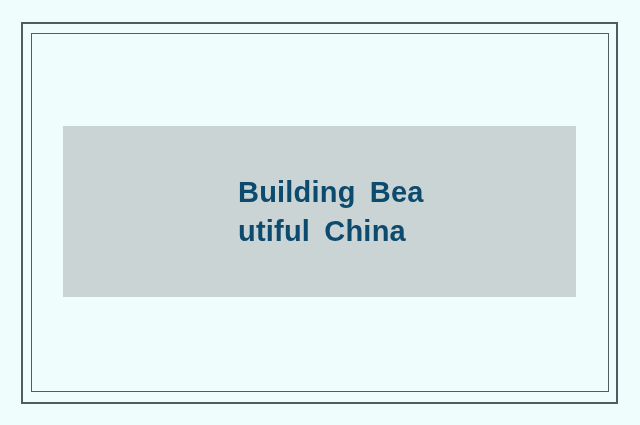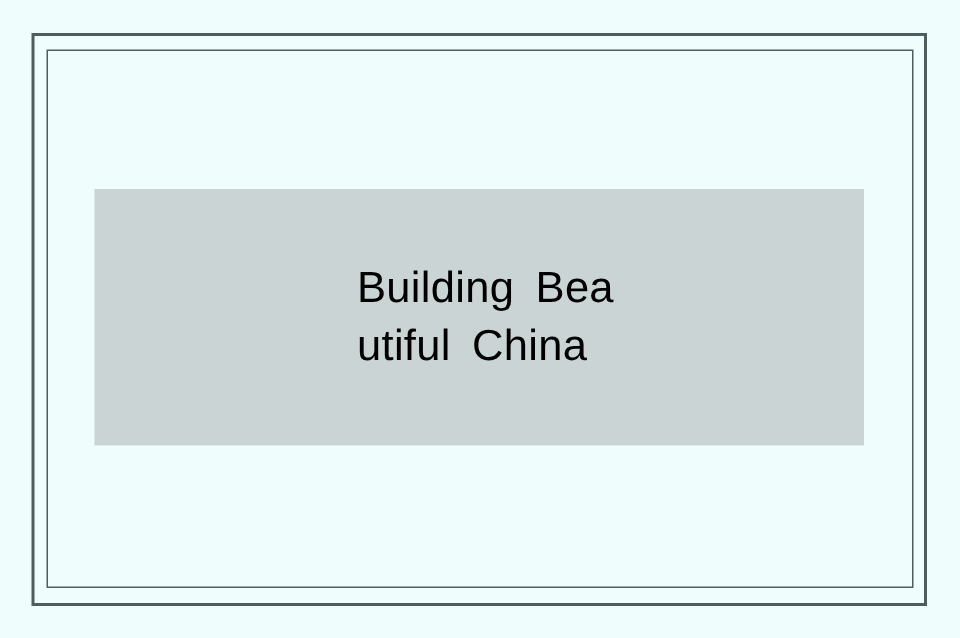--- a/index.html
+++ b/index.html
@@ -60,24 +60,24 @@
     display: flex;
     flex-direction: column;
     justify-content: center;
     overflow: hidden;
   }
 
   
   .banner-text {
     margin: 0;
     padding: 0 0 0 175px;
-    color: #000000;
+    color: #0c4a6e;
     font-family: "Liberation Sans", sans-serif;
     font-size: 29px;
-    font-weight: normal;
+    font-weight: bold;
     line-height: 39px;
     letter-spacing: 0.2px;
     word-spacing: 6px;
     white-space: pre-line;
     text-align: left;
   }
 </style>
 </head>
 <body>
 

